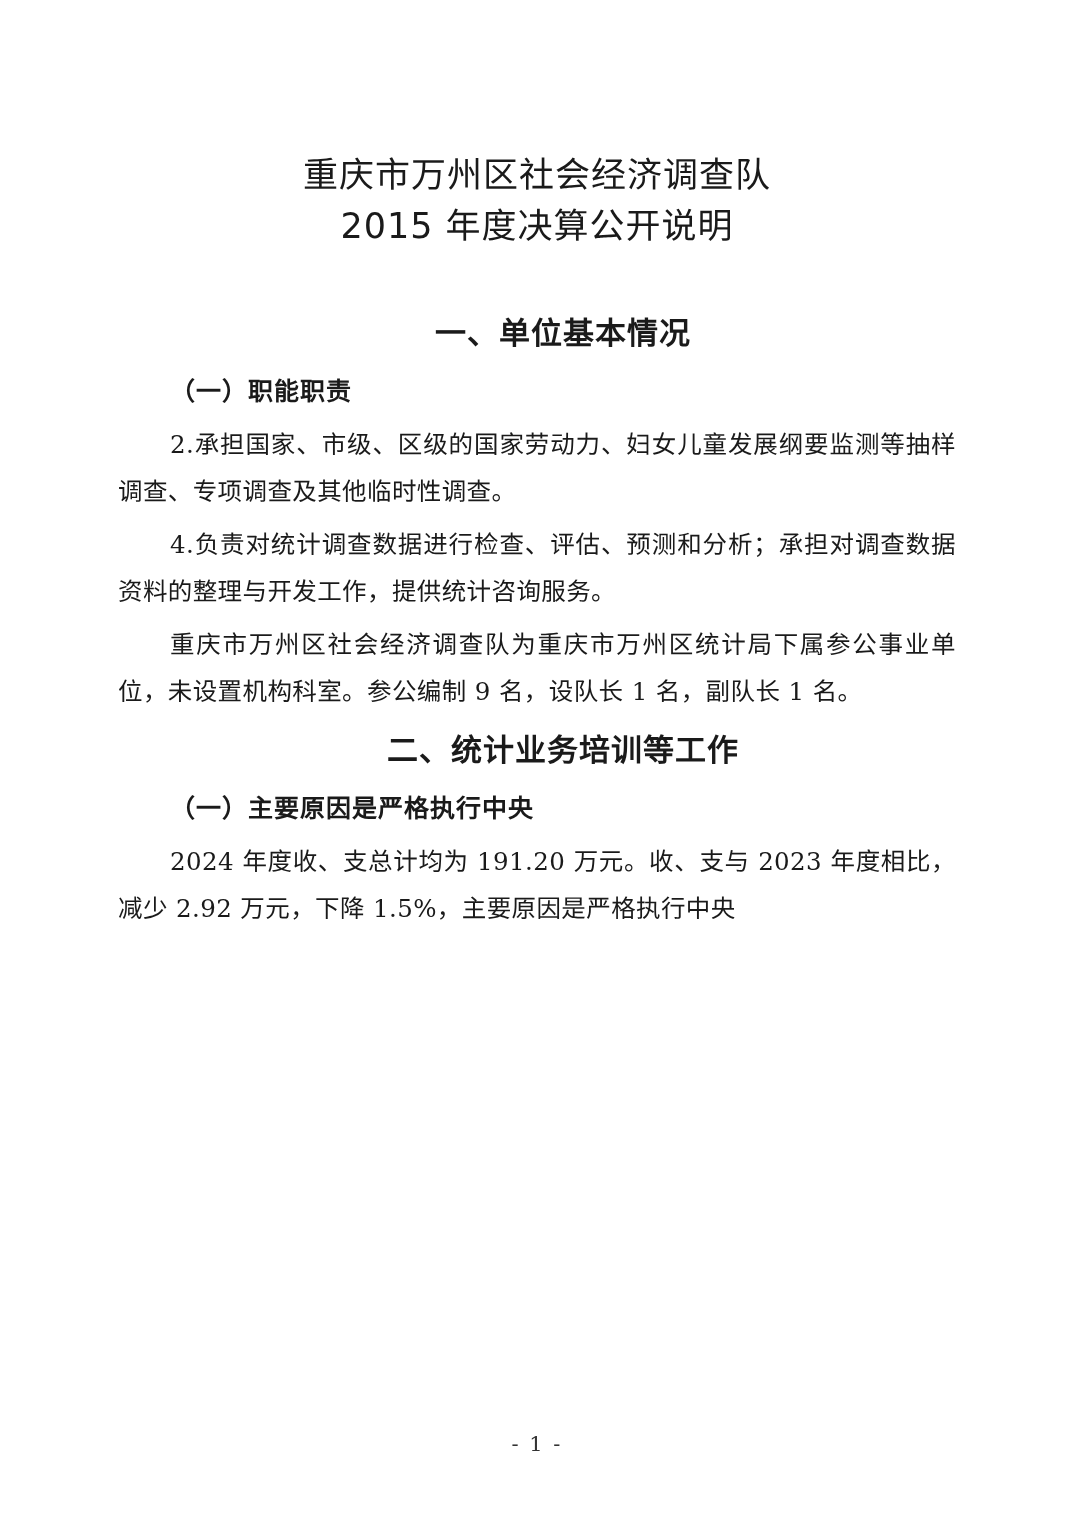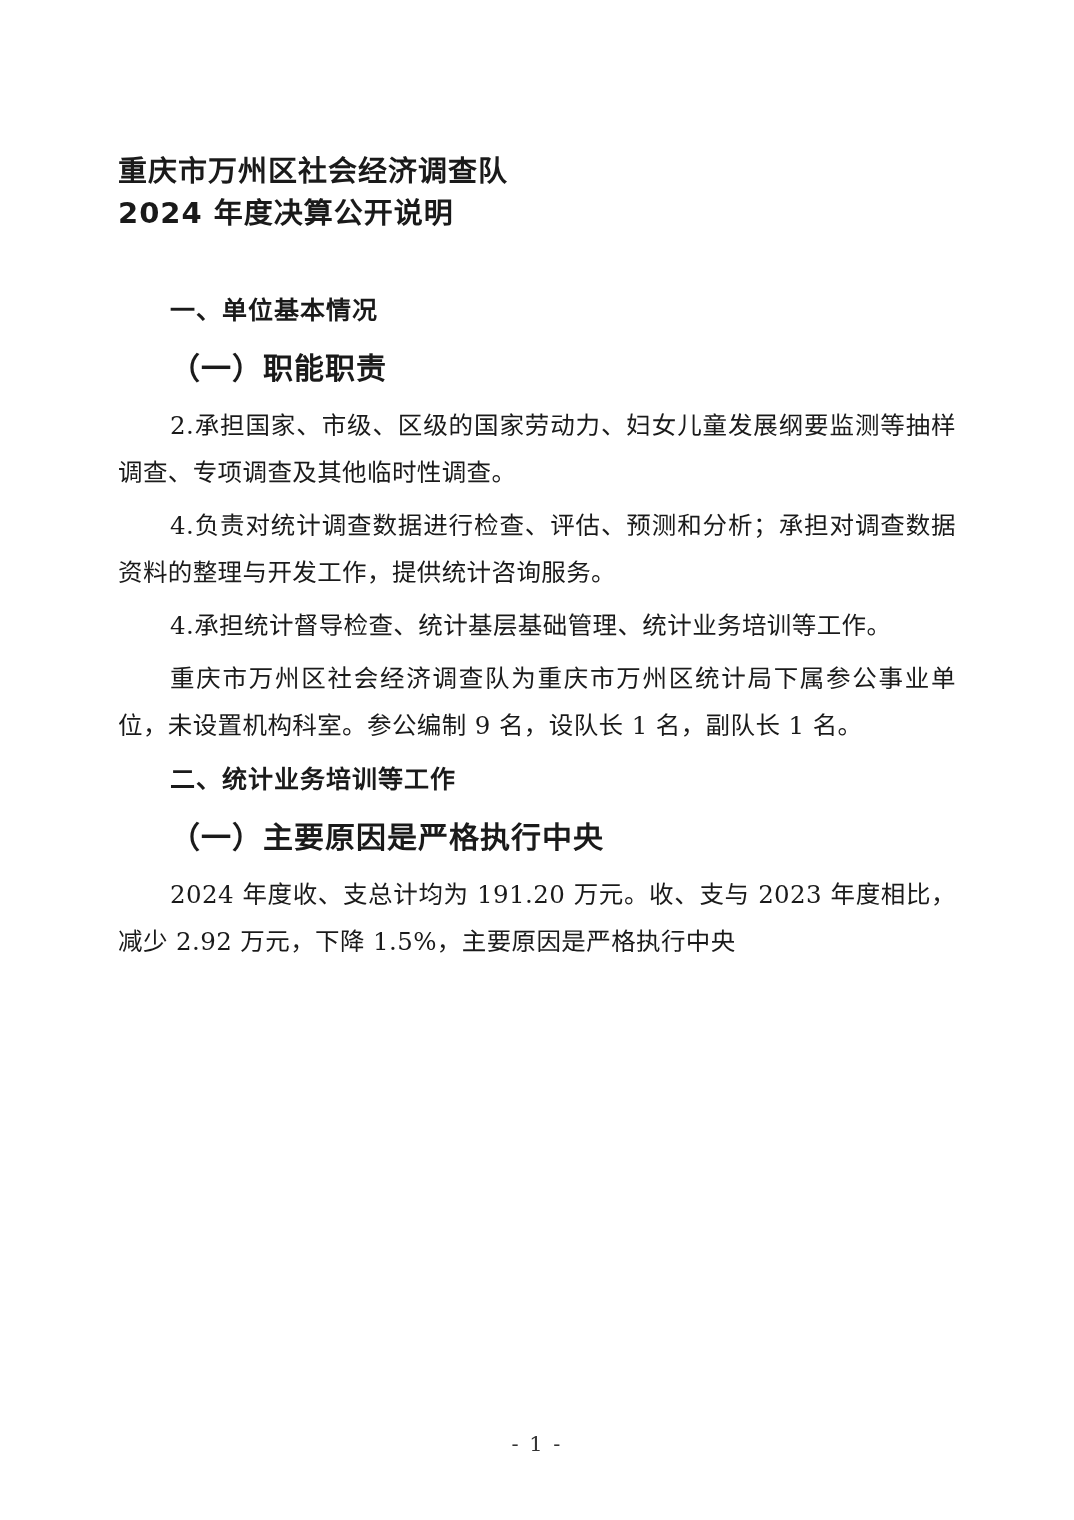--- a/index.html
+++ b/index.html
@@ -17,43 +17,44 @@
     overflow: hidden;
   }
   .page {
     box-sizing: border-box;
     width: 1074px;
     height: 1520px;
     padding: 150px 118px 60px 118px;
     position: relative;
   }
   .doc-title {
-    text-align: left;
+    text-align: center;
     font-family: "DejaVu Sans", "Liberation Sans", sans-serif;
-    font-weight: bold;
-    font-size: 29px;
+    font-weight: normal;
+    font-size: 35px;
     line-height: 1.45;
     letter-spacing: 1px;
     margin: 0 0 56px 0;
   }
   .doc-title .line {
     display: block;
   }
   h2.section {
     font-family: "DejaVu Sans", "Liberation Sans", sans-serif;
     font-weight: bold;
-    font-size: 25px;
+    font-size: 31px;
     letter-spacing: 1px;
     margin: 0 0 18px 0;
     text-indent: 52px;
+    text-align: center;
   }
   h3.subsection {
     font-family: Liberation Sans, sans-serif;
     font-weight: bold;
-    font-size: 30px;
+    font-size: 25px;
     letter-spacing: 1px;
     margin: 0 0 14px 0;
     text-indent: 52px;
   }
   p.para {
     font-size: 24.5px;
     line-height: 1.92;
     margin: 0 0 6px 0;
     text-indent: 52px;
     text-align: justify;
@@ -75,30 +76,29 @@
     letter-spacing: 2px;
   }
 </style>
 </head>
 <body>
 
 <div class="page">
 
   <div class="doc-title">
     <span class="line">重庆市万州区社会经济调查队</span>
-    <span class="line">2024 年度决算公开说明</span>
+    <span class="line">2015 年度决算公开说明</span>
   </div>
 
   <div class="block">
     <h2 class="section">一、单位基本情况</h2>
 
     <h3 class="subsection">（一）职能职责</h3>
     <p class="para">2.承担国家、市级、区级的国家劳动力、妇女儿童发展纲要监测等抽样调查、专项调查及其他临时性调查。</p>
     <p class="para">4.负责对统计调查数据进行检查、评估、预测和分析；承担对调查数据资料的整理与开发工作，提供统计咨询服务。</p>
-    <p class="para">4.承担统计督导检查、统计基层基础管理、统计业务培训等工作。</p>
 
     <p class="para">重庆市万州区社会经济调查队为重庆市万州区统计局下属参公事业单位，未设置机构科室。参公编制 9 名，设队长 1 名，副队长 1 名。</p>
   </div>
 
   <div class="block">
     <h2 class="section">二、统计业务培训等工作</h2>
 
     <h3 class="subsection">（一）主要原因是严格执行中央</h3>
     <p class="para">2024 年度收、支总计均为 191.20 万元。收、支与 2023 年度相比，减少 2.92 万元，下降 1.5%，主要原因是严格执行中央</p>
   </div>

